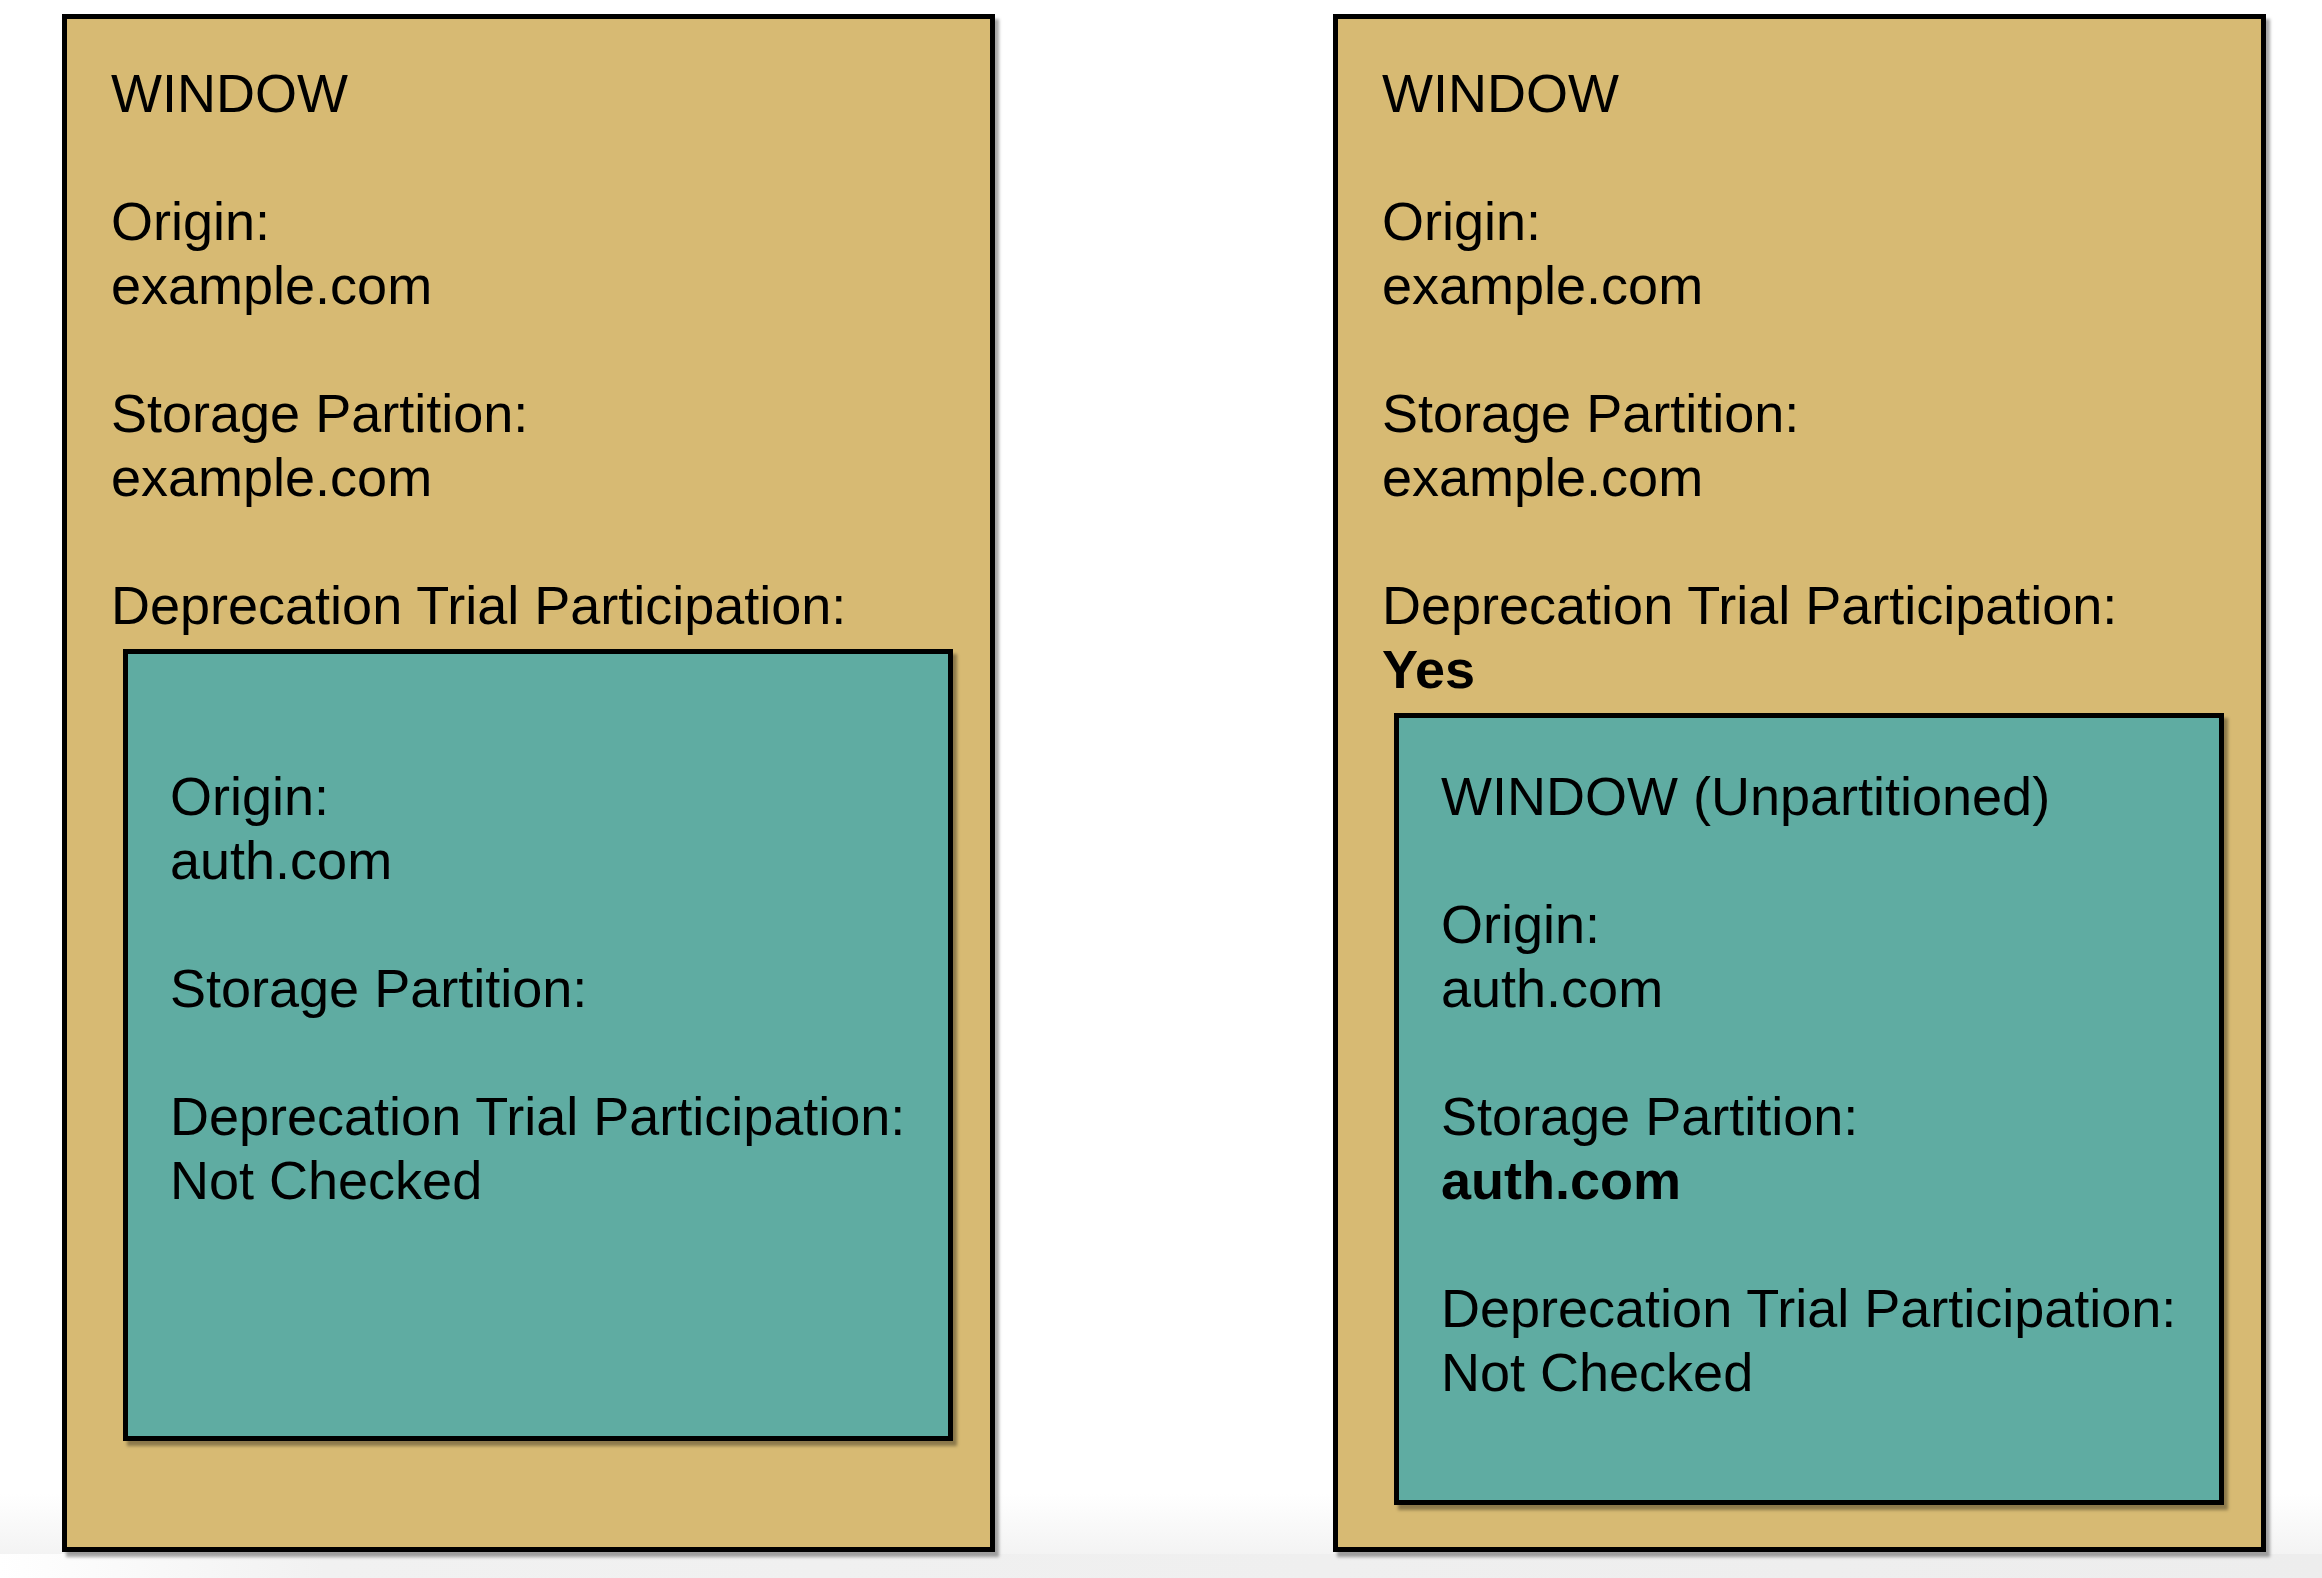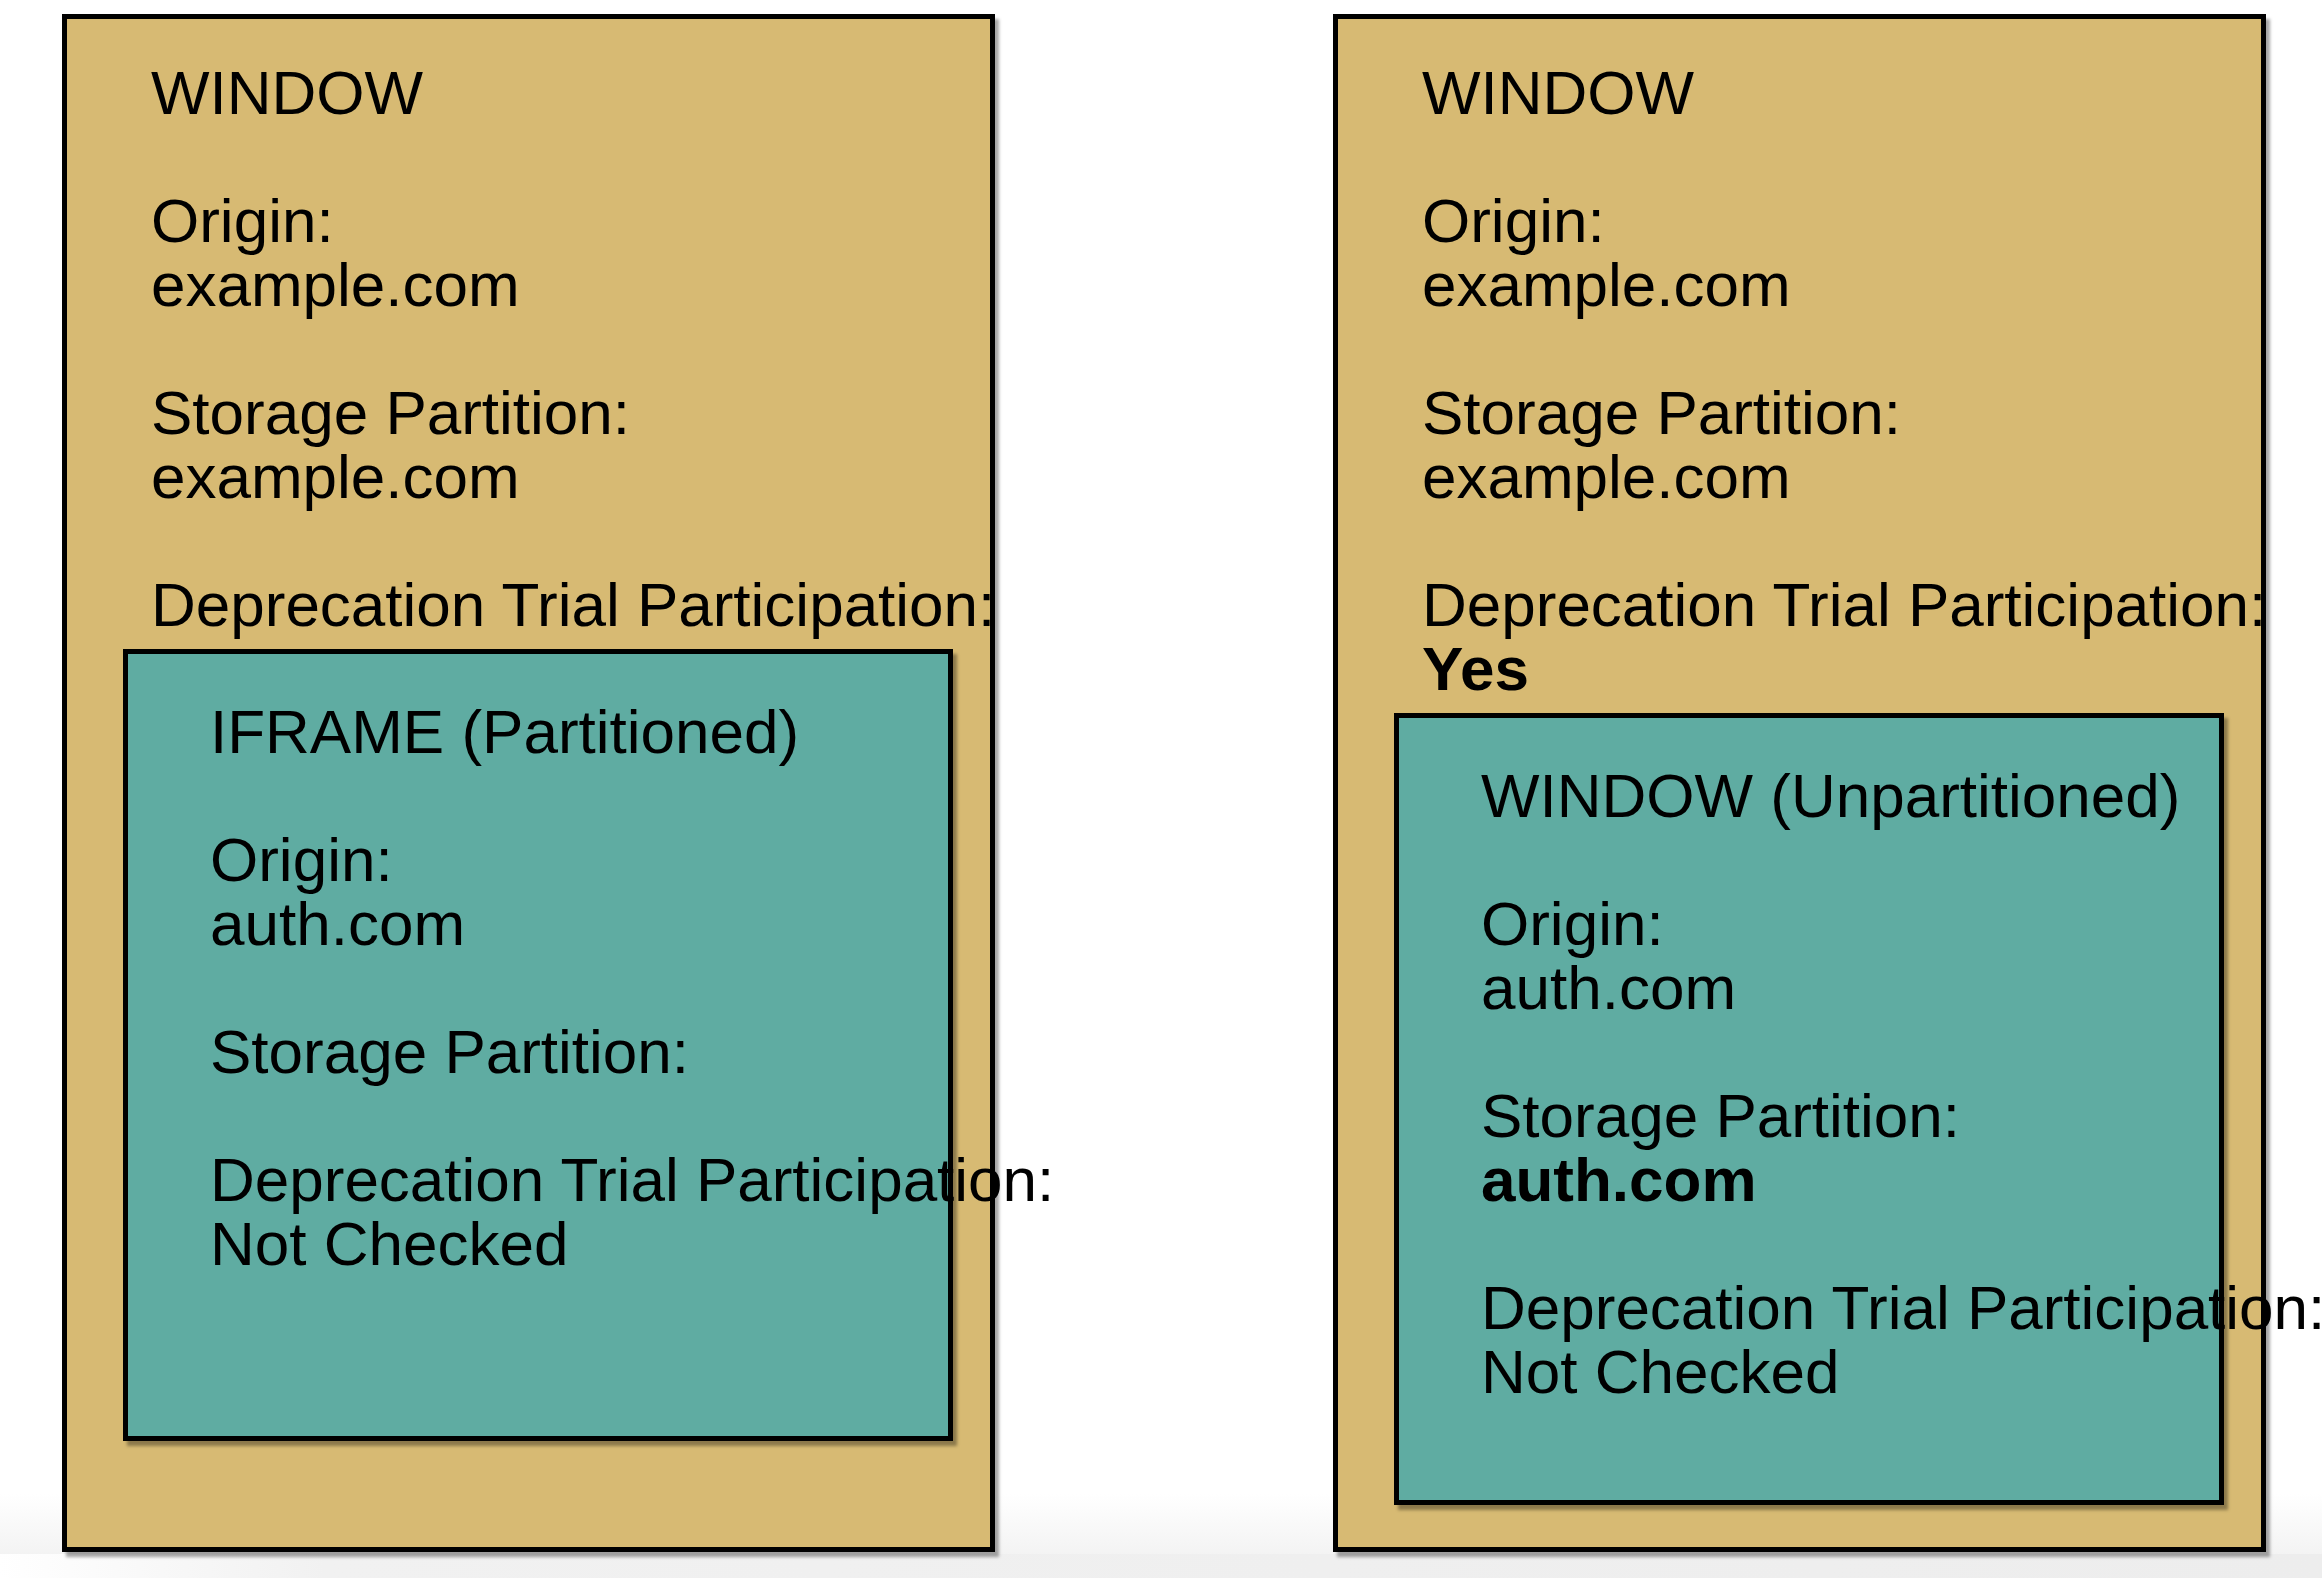--- a/index.html
+++ b/index.html
@@ -24,24 +24,23 @@
     height:1538px;
     background: var(--window-fill);
     border:5px solid var(--border-color);
     box-shadow: 4px 5px 3px rgba(0,0,0,0.35);
     padding:42px 38px 0 44px;
     z-index:1;
   }
   .window-box.left  { left:62px; }
   .window-box.right { left:1333px; }
   .line {
-    font-size:62px;
+    font-size:54px;
     line-height:64px;
     white-space:nowrap;
-    margin-left:40px;
   }
   .bold { font-weight:bold; }
   .spacer { height:64px; }
   .iframe-box {
     margin-top:12px;
     margin-left:12px;
     width:830px;
     height:792px;
     background: var(--iframe-fill);
     border:5px solid var(--border-color);
@@ -74,21 +73,20 @@
   <div class="line">example.com</div>
   <div class="spacer"></div>
 
   <div class="line">Storage Partition:</div>
   <div class="line">example.com</div>
   <div class="spacer"></div>
 
   <div class="line">Deprecation Trial Participation:</div>
 
   <div class="iframe-box">
-    <div class="line">IFRAME (Partitioned)</div>
     <div class="spacer"></div>
 
     <div class="line">Origin:</div>
     <div class="line">auth.com</div>
     <div class="spacer"></div>
 
     <div class="line">Storage Partition:</div>
     <div class="spacer"></div>
 
     <div class="line">Deprecation Trial Participation:</div>

